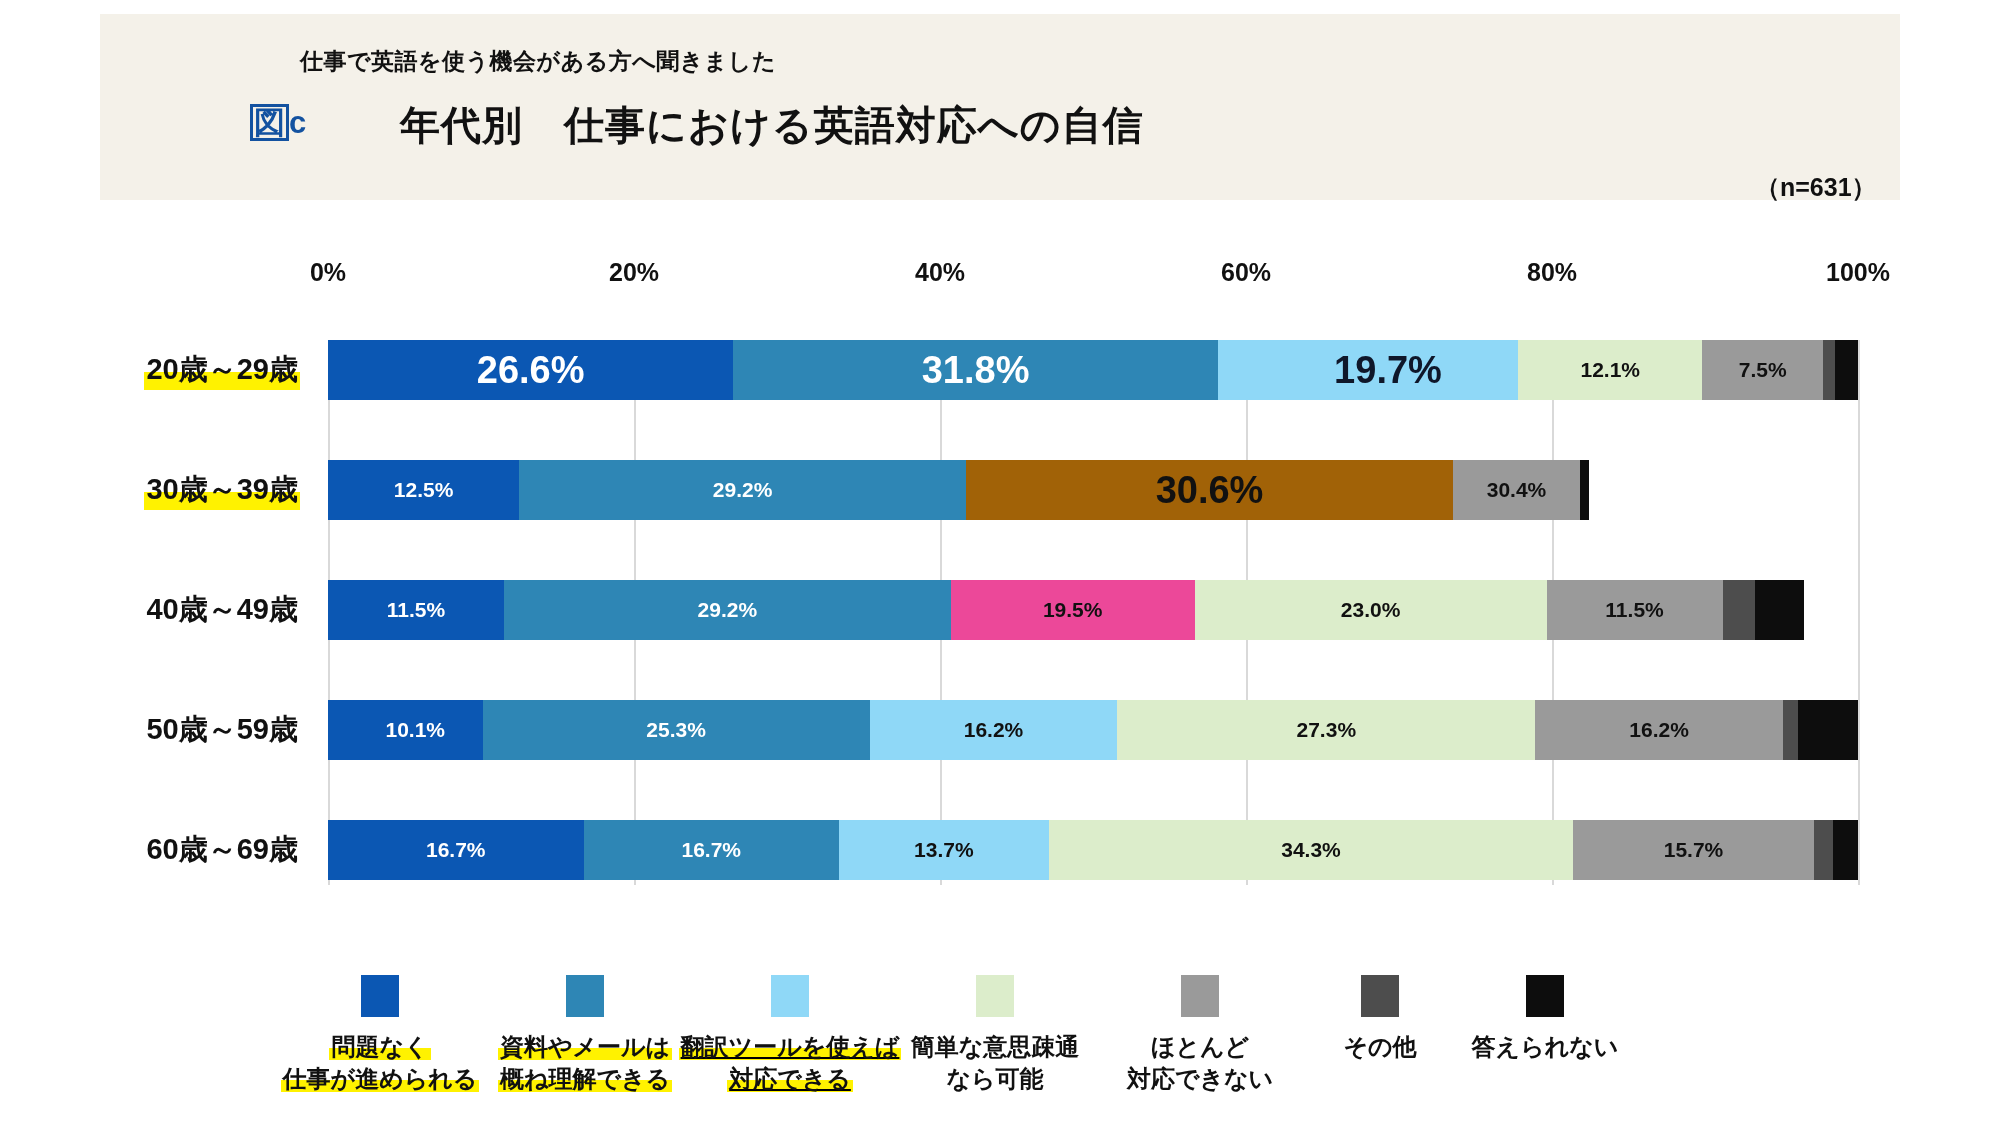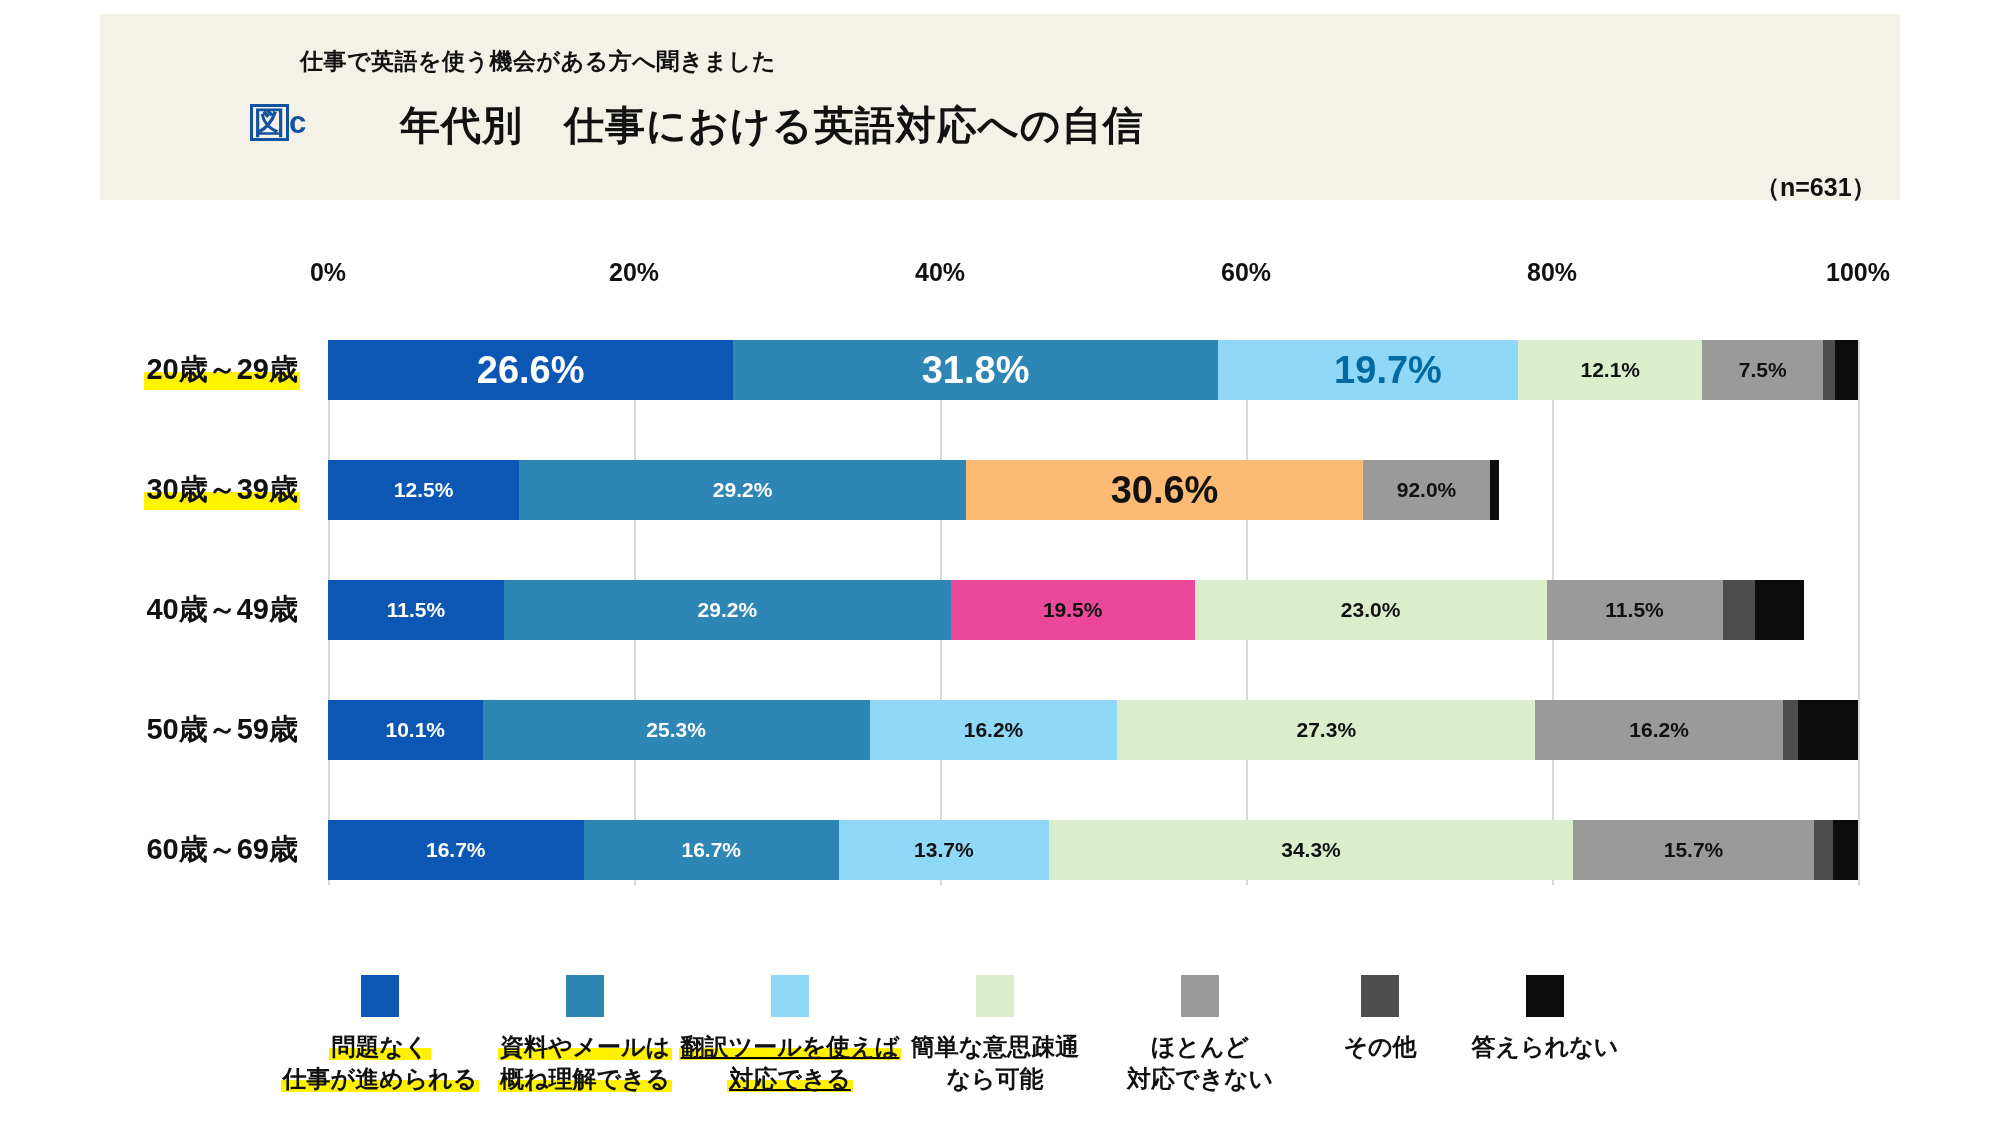--- a/index.html
+++ b/index.html
@@ -161,21 +161,21 @@
           <span class="hl">20歳～29歳</span>
         </div>
         <div class="bar">
           <div class="seg" style="width: 406.98px; background: rgb(11, 87, 179);">
             <span class="val v-lg" style="color: rgb(255, 255, 255);">26.6%</span>
           </div>
           <div class="seg" style="width: 486.54px; background: rgb(46, 134, 181);">
             <span class="val v-lg" style="color: rgb(255, 255, 255);">31.8%</span>
           </div>
           <div class="seg" style="width: 301.41px; background: rgb(143, 216, 247);">
-            <span class="val v-lg" style="color: #0369a1; margin-left: 40px;">19.7%</span>
+            <span class="val v-lg" style="color: #0f172a; margin-left: 40px;">19.7%</span>
           </div>
           <div class="seg" style="width: 185.13px; background: rgb(220, 237, 203);">
             <span class="val v-sm" style="color: rgb(17, 17, 17);">12.1%</span>
           </div>
           <div class="seg" style="width: 121px; background: rgb(154, 154, 154);">
             <span class="val v-sm" style="color: rgb(17, 17, 17);">7.5%</span>
           </div>
           <div class="seg" style="width: 12.24px; background: rgb(77, 77, 77);"></div>
           <div class="seg" style="width: 22.95px; background: rgb(13, 13, 13);"></div>
         </div>
@@ -184,25 +184,25 @@
         <div class="row-label">
           <span class="hl">30歳～39歳</span>
         </div>
         <div class="bar">
           <div class="seg" style="width: 191.25px; background: rgb(11, 87, 179);">
             <span class="val v-sm" style="color: rgb(255, 255, 255);">12.5%</span>
           </div>
           <div class="seg" style="width: 446.76px; background: rgb(46, 134, 181);">
             <span class="val v-sm" style="color: rgb(255, 255, 255);">29.2%</span>
           </div>
-          <div class="seg" style="width: 397px; background: #fdba74;">
+          <div class="seg" style="width: 487px; background: #a16207;">
             <span class="val v-lg" style="color: rgb(17, 17, 17);">30.6%</span>
           </div>
           <div class="seg" style="width: 126.99px; background: rgb(154, 154, 154);">
-            <span class="val v-sm" style="color: rgb(17, 17, 17);">92.0%</span>
+            <span class="val v-sm" style="color: rgb(17, 17, 17);">30.4%</span>
           </div>
           <div class="seg" style="width: 9.18px; background: rgb(13, 13, 13);"></div>
         </div>
       </div>
       <div class="bar-row" style="top: 240px;">
         <div class="row-label">
           <span class="plain">40歳～49歳</span>
         </div>
         <div class="bar">
           <div class="seg" style="width: 175.95px; background: rgb(11, 87, 179);">

